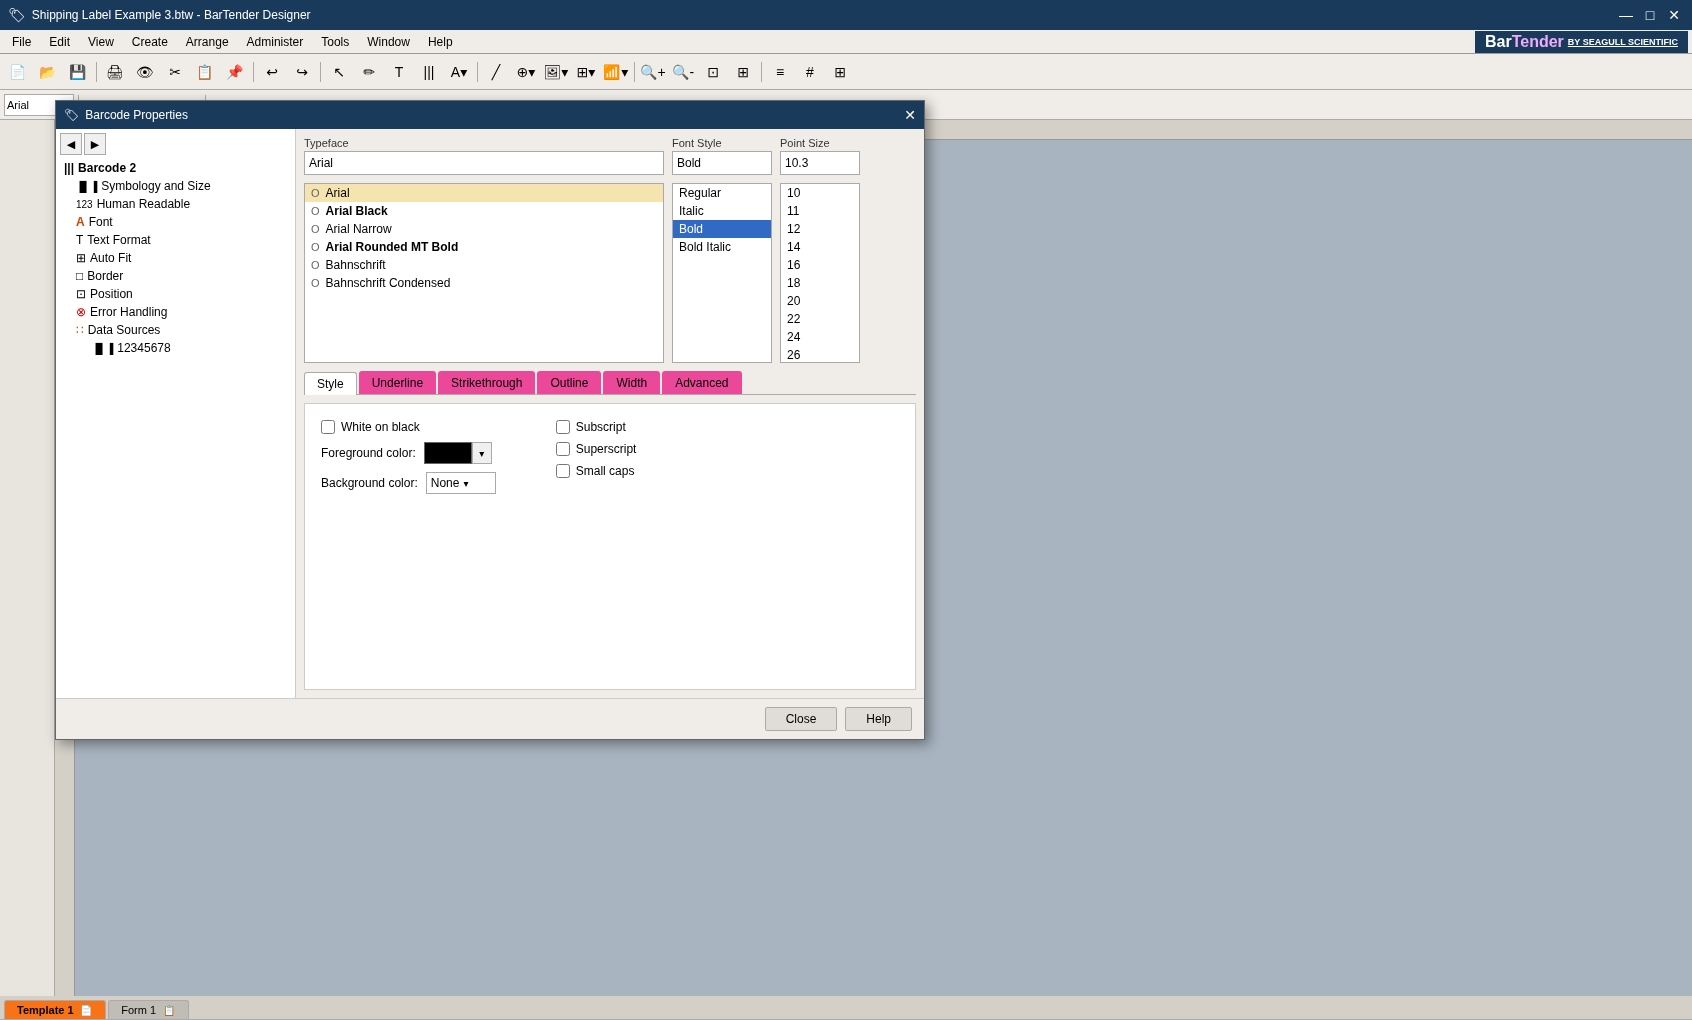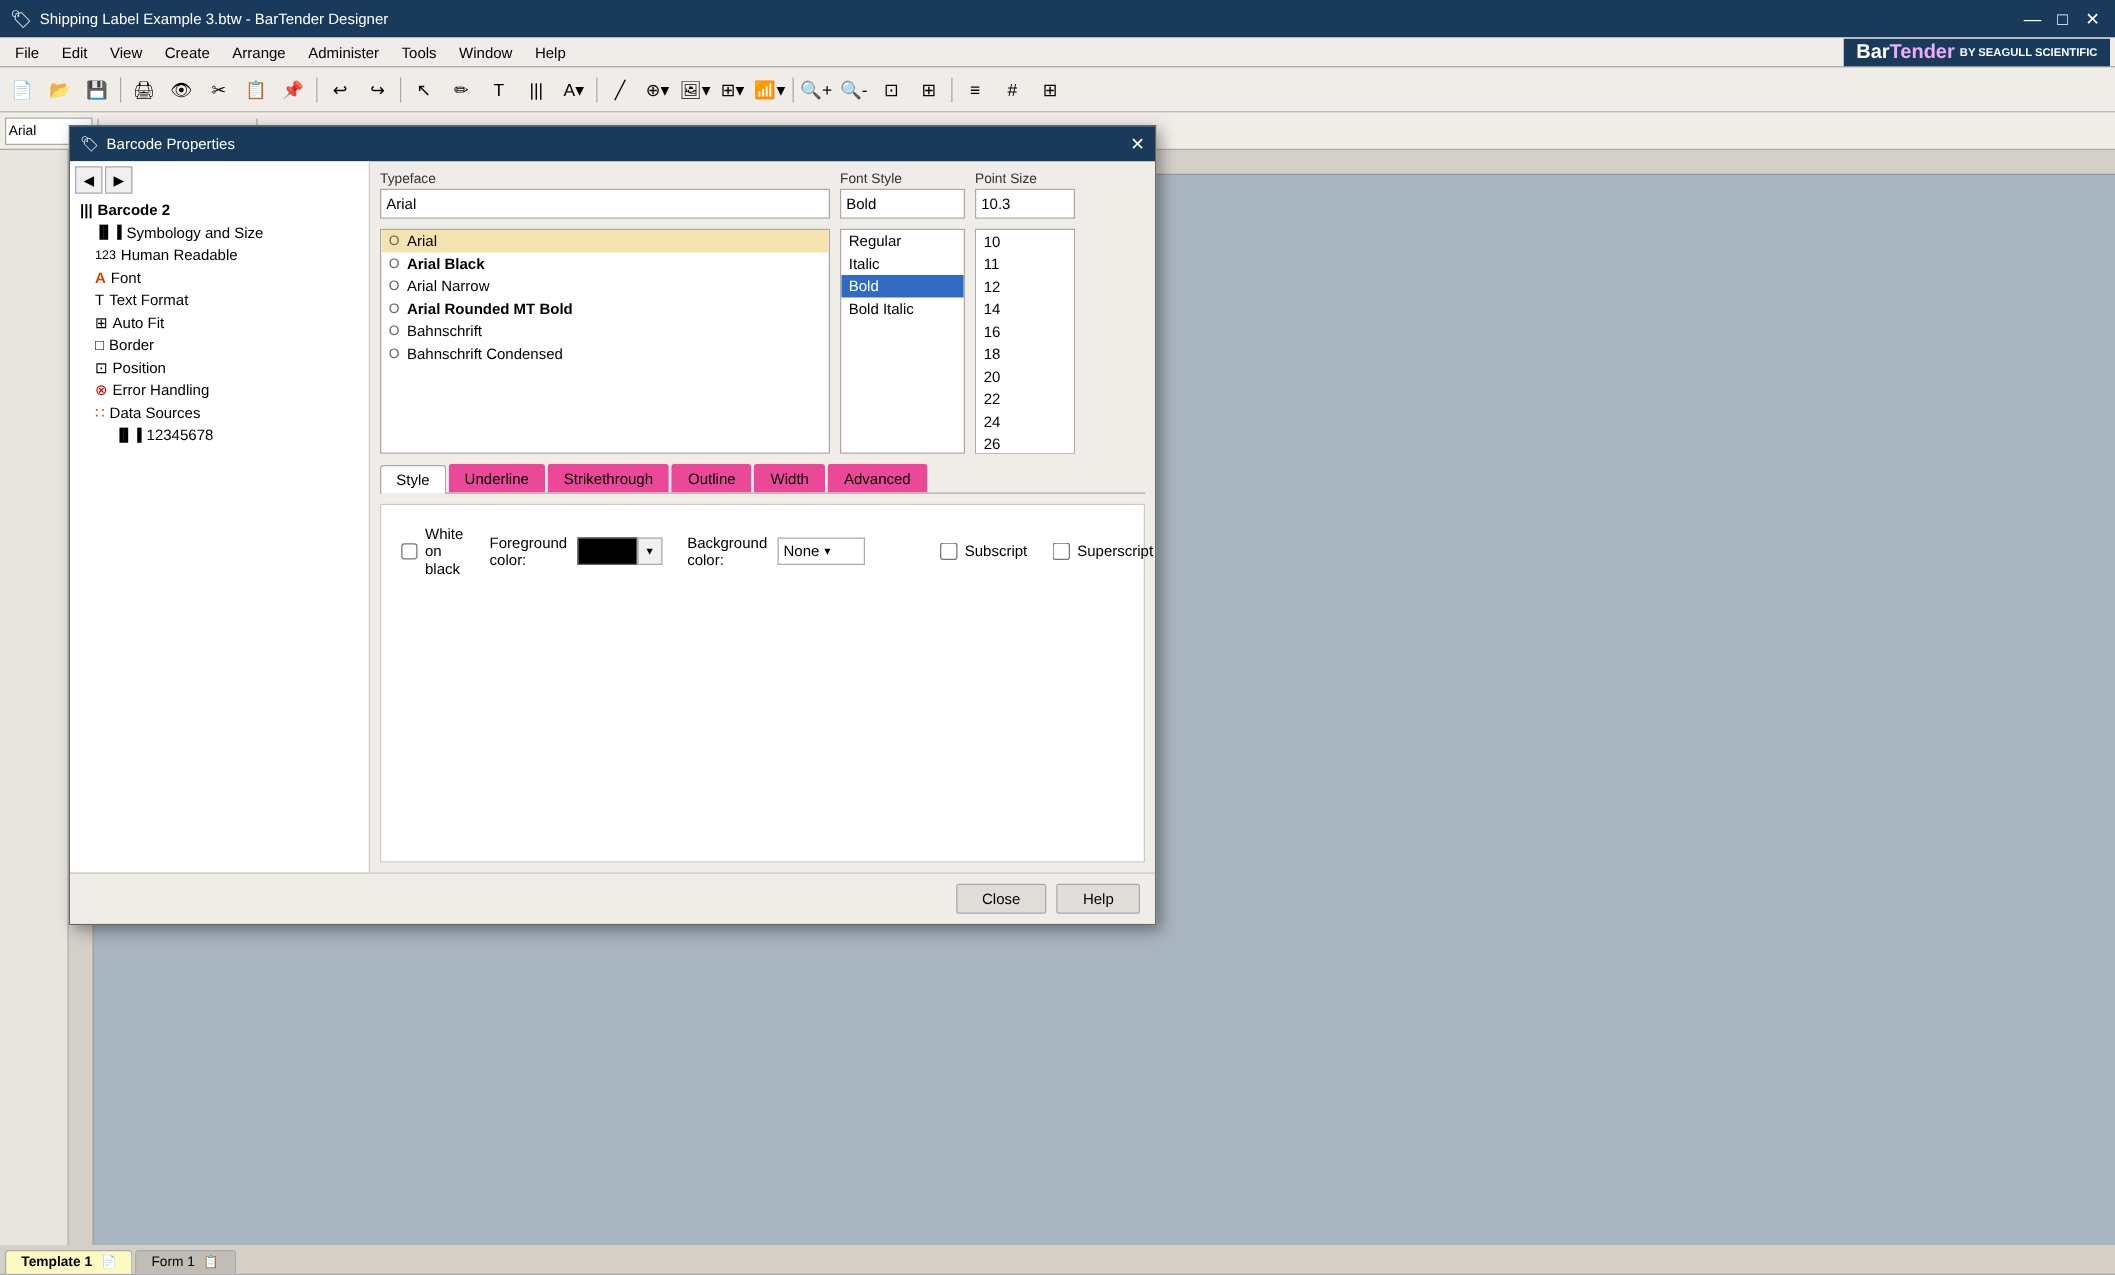--- a/index.html
+++ b/index.html
@@ -31,21 +31,21 @@
     #left-panel { width: 55px; background: #e8e4de; border-right: 1px solid #aaa; }
 
     
     #canvas-area { flex: 1; background: #a8b4c0; overflow: hidden; position: relative; }
     #ruler-top { position: absolute; top: 0; left: 0; right: 0; height: 20px; background: #d4d0c8; border-bottom: 1px solid #999; }
     #ruler-left { position: absolute; top: 20px; left: 0; width: 20px; bottom: 0; background: #d4d0c8; border-right: 1px solid #999; }
 
     
     #tab-bar { background: #d4d0c8; border-bottom: 1px solid #aaa; height: 24px; display: flex; align-items: flex-end; padding: 0 4px; }
     .tab { padding: 3px 12px; background: #c0bdb6; border: 1px solid #aaa; border-bottom: none; cursor: pointer; font-size: 11px; border-radius: 3px 3px 0 0; margin-right: 2px; }
-    .tab.active { background: #fef9c3; font-weight: bold; }
+    .tab.active { background: #f97316; font-weight: bold; }
 
     
     #dialog-overlay { position: fixed; top: 0; left: 0; right: 0; bottom: 0; z-index: 100; }
     #dialog { position: absolute; top: 100px; left: 55px; width: 870px; height: 640px; background: #f0ede8; border: 1px solid #666; box-shadow: 4px 4px 12px rgba(0,0,0,0.4); display: flex; flex-direction: column; }
     #dialog-title { background: #1a3a5c; color: white; height: 28px; display: flex; align-items: center; justify-content: space-between; padding: 0 8px; font-size: 12px; }
     #dialog-body { display: flex; flex: 1; overflow: hidden; }
 
     
     #tree-panel { width: 240px; background: white; border-right: 1px solid #ccc; overflow-y: auto; padding: 4px; }
     .tree-toolbar { display: flex; gap: 2px; margin-bottom: 4px; }
@@ -75,21 +75,21 @@
     .list-item.selected { background: #316ac5; color: white; }
     .list-item.highlighted { background: #f5e4b0; }
 
     
     #prop-tabs { display: flex; border-bottom: 1px solid #aaa; margin-bottom: 8px; }
     .prop-tab { padding: 4px 12px; cursor: pointer; font-size: 12px; border: 1px solid transparent; border-bottom: none; border-radius: 3px 3px 0 0; margin-right: 2px; background: #ec4899; }
     .prop-tab.active { background: white; border-color: #aaa; position: relative; bottom: -1px; }
 
     
     #style-content { background: white; border: 1px solid #ccc; padding: 16px; flex: 1; }
-    .style-col { display: flex; flex-direction: row; gap: 20px; }
+    .style-col { display: flex; flex-direction: column; gap: 8px; }
     .checkbox-row { display: flex; align-items: center; gap: 6px; font-size: 12px; }
     .checkbox-row input { width: 14px; height: 14px; }
     .color-row { display: flex; align-items: center; gap: 8px; font-size: 12px; }
     .color-swatch { width: 48px; height: 22px; background: black; border: 1px solid #666; display: inline-block; }
     .color-btn { width: 20px; height: 22px; border: 1px solid #aaa; background: #f0f0f0; cursor: pointer; font-size: 10px; display: flex; align-items: center; justify-content: center; }
     .dropdown-combo { height: 22px; border: 1px solid #aaa; background: white; padding: 0 4px; font-size: 12px; display: flex; align-items: center; gap: 4px; cursor: pointer; min-width: 70px; }
     .dropdown-arrow { font-size: 10px; }
     .info-text { font-size: 12px; color: #333; margin-top: 12px; }
 
     
@@ -122,21 +122,21 @@
   <span class="menu-item">View</span>
   <span class="menu-item">Create</span>
   <span class="menu-item">Arrange</span>
   <span class="menu-item">Administer</span>
   <span class="menu-item">Tools</span>
   <span class="menu-item">Window</span>
   <span class="menu-item">Help</span>
   <div style="margin-left:auto; background:#1a3a5c; color:white; padding:2px 10px; font-size:16px; font-weight:bold; height:22px; display:flex; align-items:center;">
     <span>Bar</span>
       <span style="color:#f0abfc;">Tender</span>
-      <span style="font-size:9px; margin-left:4px;">BY SEAGULL SCIENTIFIC</span>
+      <span style="font-size:9px; margin-left:4px;text-decoration:underline;">BY SEAGULL SCIENTIFIC</span>
   </div>
 </div>
 
 <div id="toolbar">
   <button class="tb-btn">📄</button>
   <button class="tb-btn">📂</button>
   <button class="tb-btn">💾</button>
   <div class="tb-sep"></div>
   <button class="tb-btn">🖨</button>
   <button class="tb-btn">👁</button>

